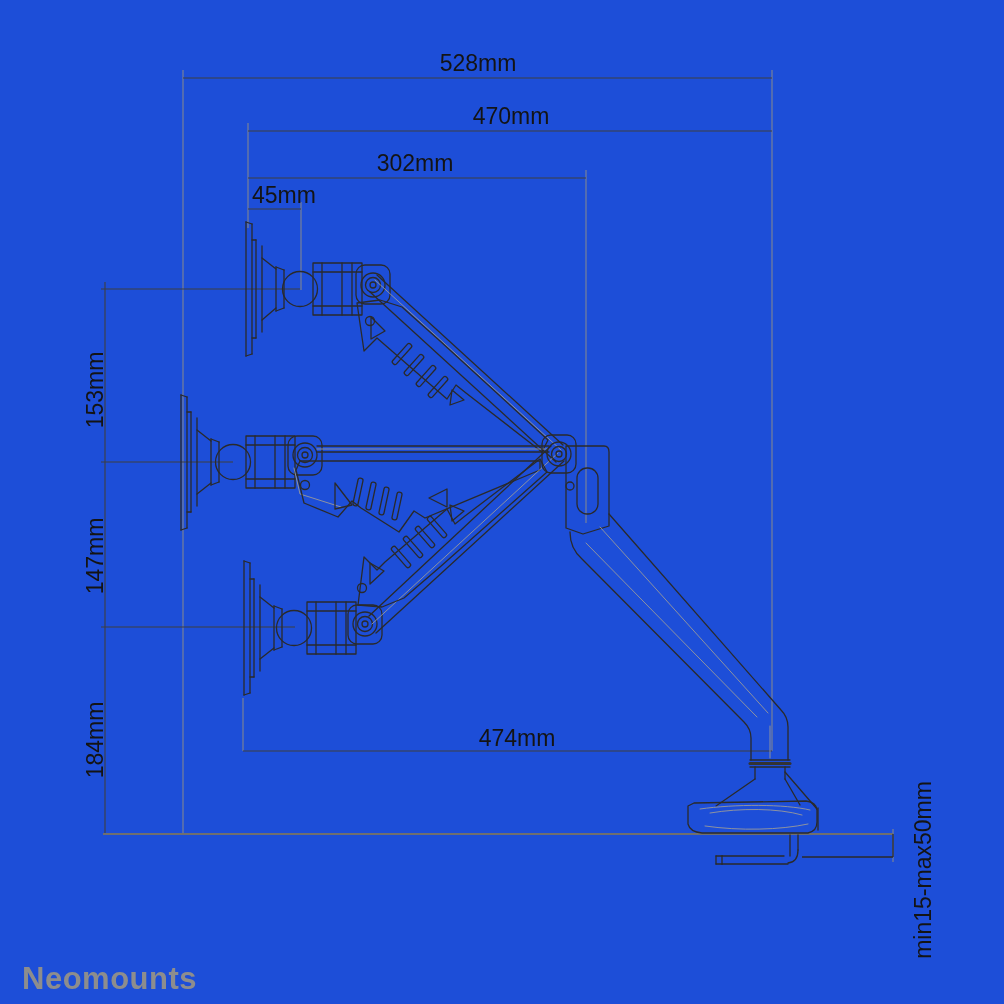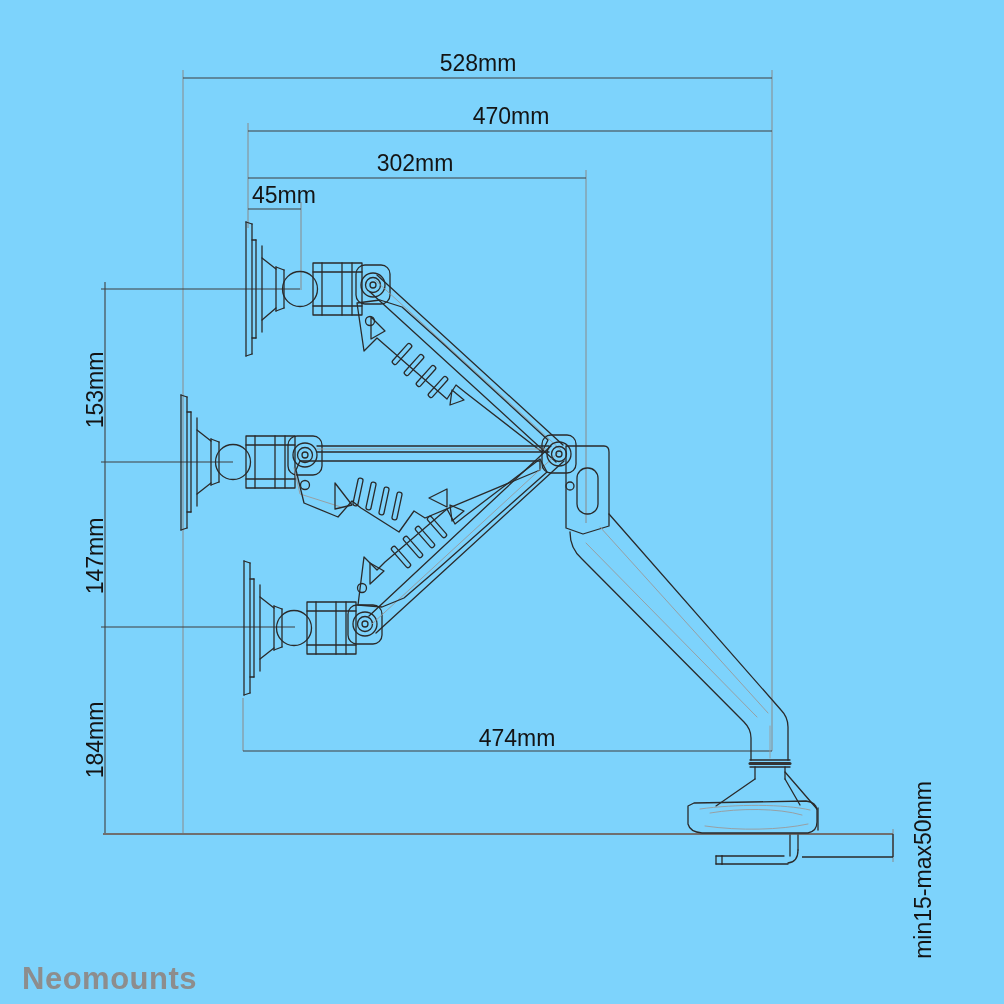--- a/index.html
+++ b/index.html
@@ -1,19 +1,19 @@
 <!DOCTYPE html>
 <html><head>
 <meta charset="utf-8">
 <style>
   html,body{margin:0;padding:0;background:#ffffff;}
   .stage{
     position:relative;
     width:1004px;height:1004px;
-    background:#7dd3fc;
+    background:#1d4ed8;
     font-family:"Liberation Sans", sans-serif;
     overflow:hidden;
   }
   svg{display:block;}
   text{font-family:"Liberation Sans", sans-serif;}
   .dimtxt{font-size:23px;fill:#141414;}
   .brandtxt{font-size:31px;font-weight:bold;letter-spacing:0.5px;}
 </style>
 </head>
 <body>

